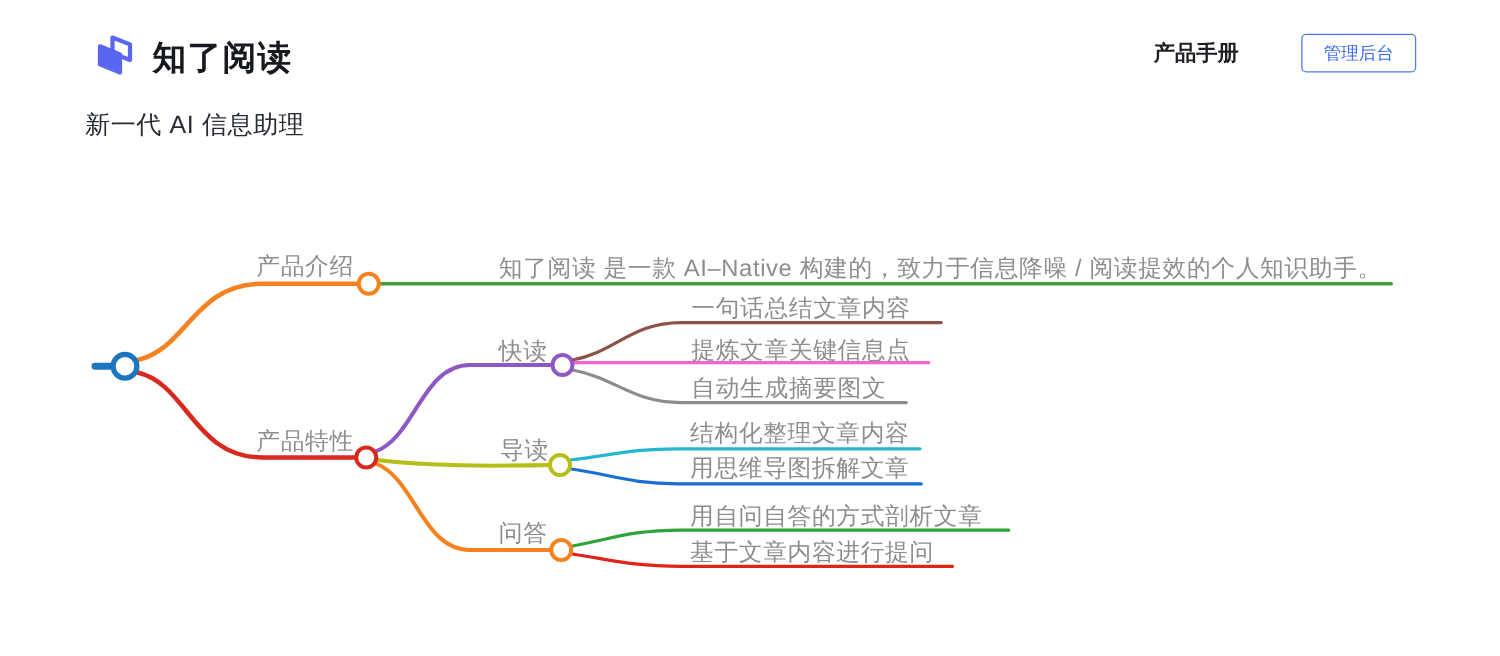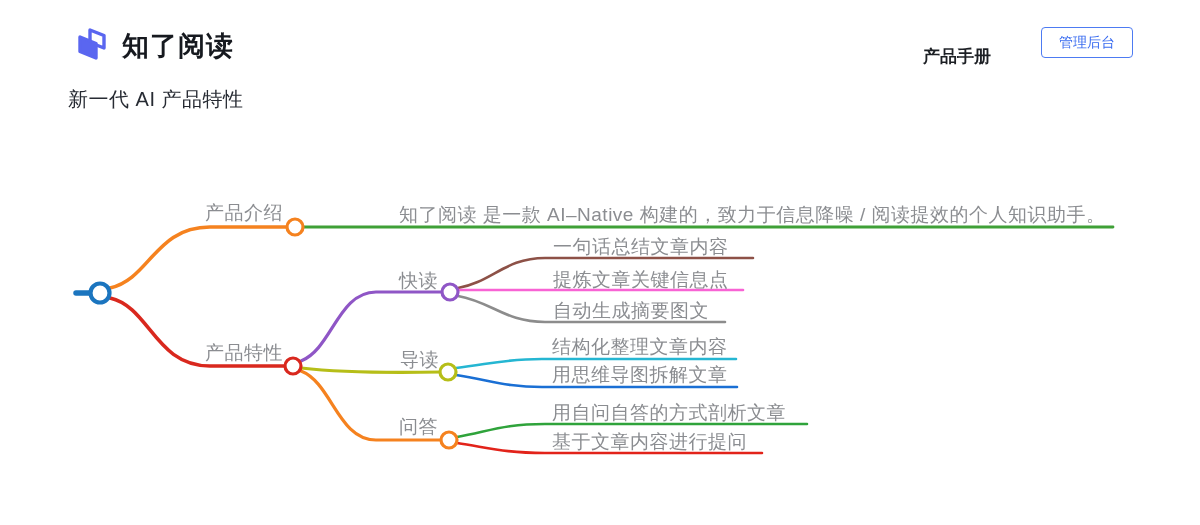--- a/index.html
+++ b/index.html
@@ -11,21 +11,21 @@
   }
   .page { position: relative; width: 1200px; height: 525px; background: #fff; }
 
   
   .header { position: absolute; left: 0; top: 0; width: 1200px; height: 70px; }
   .brand { position: absolute; left: 72px; top: 24px; display: flex; align-items: flex-end; gap: 10px; cursor: pointer; }
   .brand-logo { width: 40px; height: 40px; display: block; }
   .brand-title { font-size: 27px; font-weight: 600; color: #16191f; letter-spacing: 1px; }
   .nav-manual {
     position: absolute; left: 923px; top: 31px;
-    font-size: 17px; font-weight: 600; color: #1c1f24; cursor: pointer; margin-top: 14px;
+    font-size: 17px; font-weight: 600; color: #1c1f24; cursor: pointer;
   }
   .admin-btn {
     position: absolute; left: 1041px; top: 27px;
     width: 92px; height: 31px;
     border: 1.5px solid #4d7bf2; border-radius: 4px;
     background: #ffffff; color: #3a6cf0;
     font-size: 14px; font-family: inherit;
     display: flex; align-items: center; justify-content: center;
     cursor: pointer;
   }
@@ -53,21 +53,21 @@
         <path d="M8 13 L24 19.5 L24 34 L8 27.5 Z" fill="#5a66f0" stroke="#5a66f0" stroke-width="3.4" stroke-linejoin="round"></path>
       </svg>
       <span class="brand-title">知了阅读</span>
     </div>
 
     <span class="nav-manual">产品手册</span>
 
     <button class="admin-btn">管理后台</button>
   </div>
 
-  <div class="tagline">新一代 AI 产品特性</div>
+  <div class="tagline">新一代 AI 信息助理</div>
 
   <svg class="mindmap-svg" viewBox="0 0 1200 525">
 
     <path class="map-edge" d="M76 293 H 90" stroke-width="5.5" stroke="#1b75bf"></path>
 
     <path class="map-edge" d="M110 288 C150 279 155 227 210 227 L287 227" stroke-width="3.6" stroke="#f5821f"></path>
     <path class="map-edge" d="M110 298 C150 307 155 366 210 366 L285 366" stroke-width="3.6" stroke="#d9281e"></path>
 
     <path class="map-edge" d="M303 227 H 1113" stroke-width="2.8" stroke="#3fa037"></path>
 

